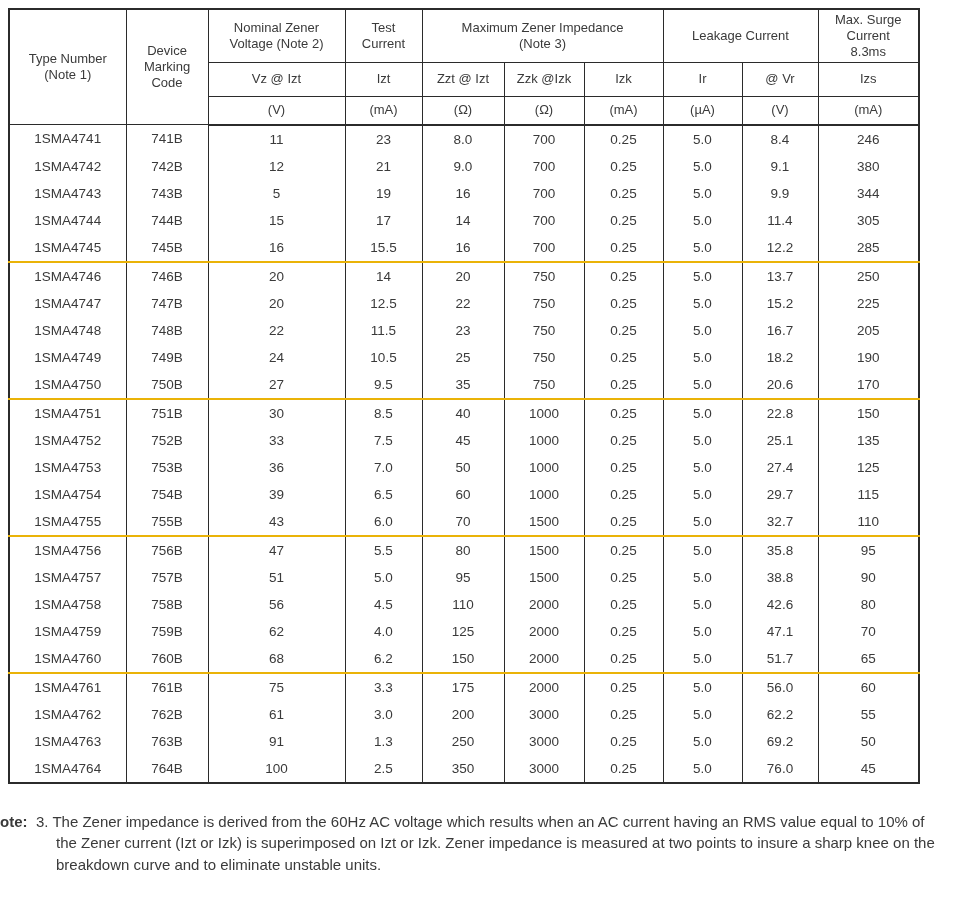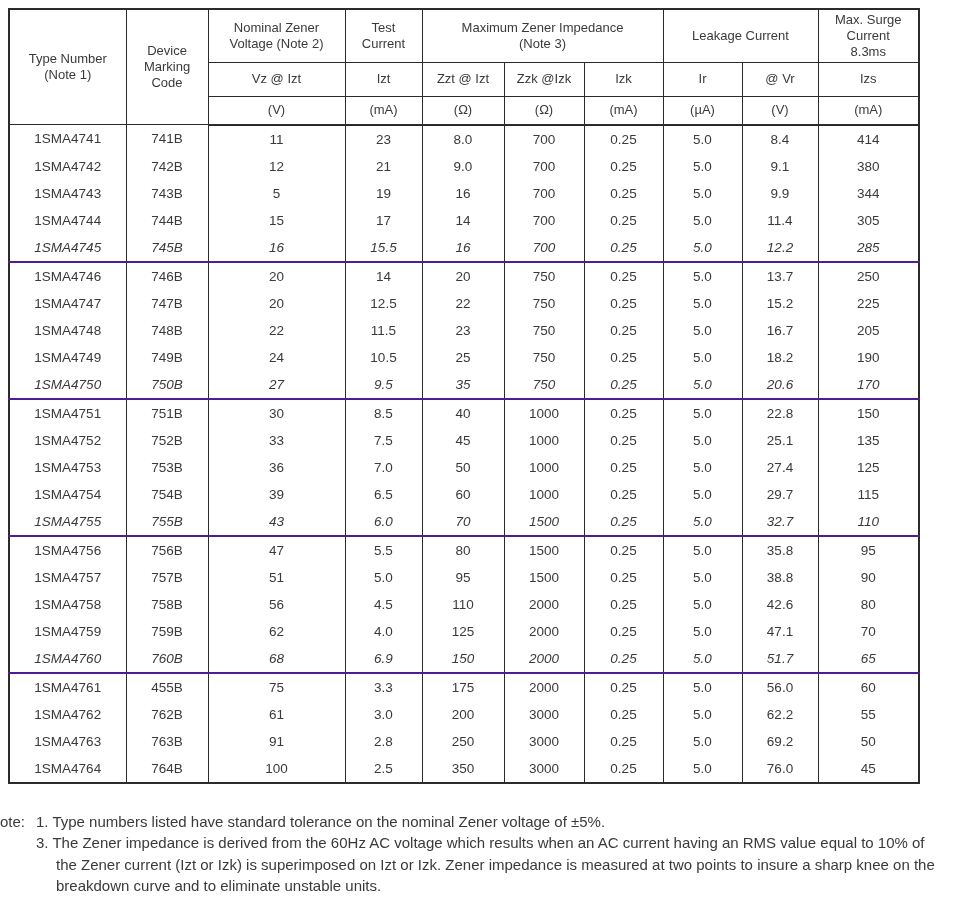--- a/index.html
+++ b/index.html
@@ -41,34 +41,34 @@
     border-top: none;
     border-bottom: none;
     text-align: center;
     vertical-align: middle;
     font-size: 13.5px;
     height: 27px;
     padding: 0;
     color: #3a3a3a;
   }
   .spec-table tbody tr.group-end td {
-    border-bottom: 2px solid #4c1d95;
-    font-style: italic;
+    border-bottom: 2px solid #eab308;
   }
   .notes {
     display: flex;
     align-items: flex-start;
     margin-top: 27px;
     font-size: 15px;
     line-height: 21.5px;
     color: #3a3a3a;
   }
   .notes-label {
     flex: 0 0 36px;
     white-space: nowrap;
+    font-weight: bold;
   }
   .note-items {
     width: 902px;
   }
   .note-item {
     padding-left: 20px;
     text-indent: -20px;
   }
 </style>
 </head>
@@ -130,21 +130,21 @@
       <tr>
         <td>1SMA4741</td>
         <td>741B</td>
         <td>11</td>
         <td>23</td>
         <td>8.0</td>
         <td>700</td>
         <td>0.25</td>
         <td>5.0</td>
         <td>8.4</td>
-        <td>414</td>
+        <td>246</td>
       </tr>
       <tr>
         <td>1SMA4742</td>
         <td>742B</td>
         <td>12</td>
         <td>21</td>
         <td>9.0</td>
         <td>700</td>
         <td>0.25</td>
         <td>5.0</td>
@@ -352,31 +352,31 @@
         <td>2000</td>
         <td>0.25</td>
         <td>5.0</td>
         <td>47.1</td>
         <td>70</td>
       </tr>
       <tr class="group-end">
         <td>1SMA4760</td>
         <td>760B</td>
         <td>68</td>
-        <td>6.9</td>
+        <td>6.2</td>
         <td>150</td>
         <td>2000</td>
         <td>0.25</td>
         <td>5.0</td>
         <td>51.7</td>
         <td>65</td>
       </tr>
       <tr>
         <td>1SMA4761</td>
-        <td>455B</td>
+        <td>761B</td>
         <td>75</td>
         <td>3.3</td>
         <td>175</td>
         <td>2000</td>
         <td>0.25</td>
         <td>5.0</td>
         <td>56.0</td>
         <td>60</td>
       </tr>
       <tr>
@@ -388,21 +388,21 @@
         <td>3000</td>
         <td>0.25</td>
         <td>5.0</td>
         <td>62.2</td>
         <td>55</td>
       </tr>
       <tr>
         <td>1SMA4763</td>
         <td>763B</td>
         <td>91</td>
-        <td>2.8</td>
+        <td>1.3</td>
         <td>250</td>
         <td>3000</td>
         <td>0.25</td>
         <td>5.0</td>
         <td>69.2</td>
         <td>50</td>
       </tr>
       <tr>
         <td>1SMA4764</td>
         <td>764B</td>
@@ -414,16 +414,15 @@
         <td>5.0</td>
         <td>76.0</td>
         <td>45</td>
       </tr>
     </tbody>
 </table>
 
 <div class="notes">
   <div class="notes-label">ote:</div>
   <div class="note-items">
-      <div class="note-item">1. Type numbers listed have standard tolerance on the nominal Zener voltage of ±5%.</div>
       <div class="note-item">3. The Zener impedance is derived from the 60Hz AC voltage which results when an AC current having an RMS value equal to 10% of the Zener current (Izt or Izk) is superimposed on Izt or Izk. Zener impedance is measured at two points to insure a sharp knee on the breakdown curve and to eliminate unstable units.</div>
     </div>
 </div>
 
 </body></html>

